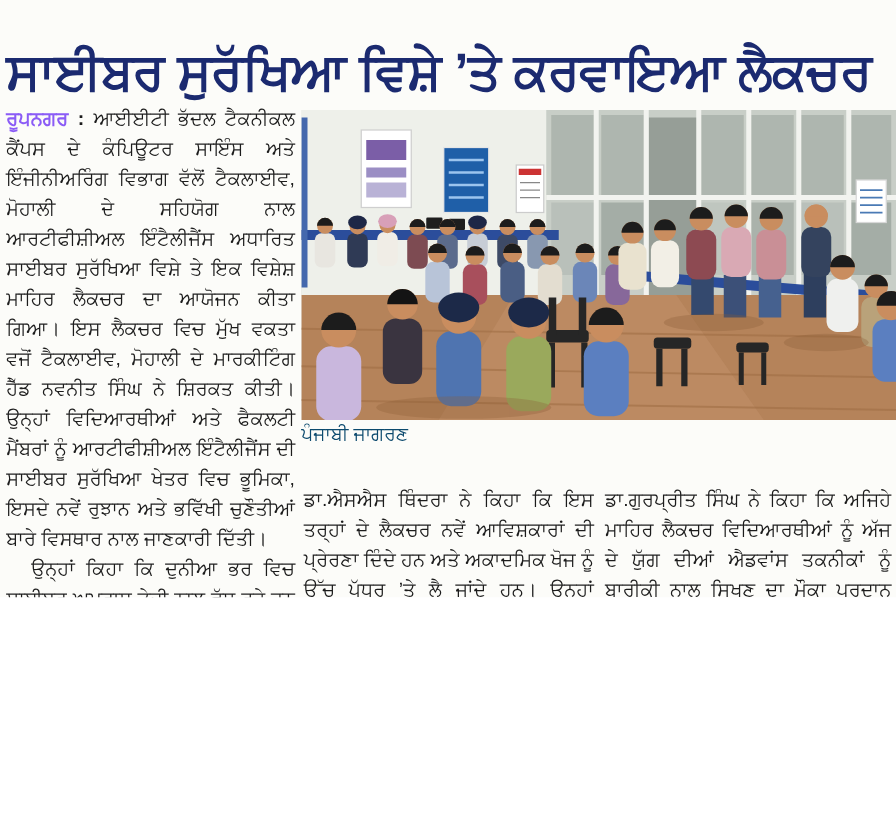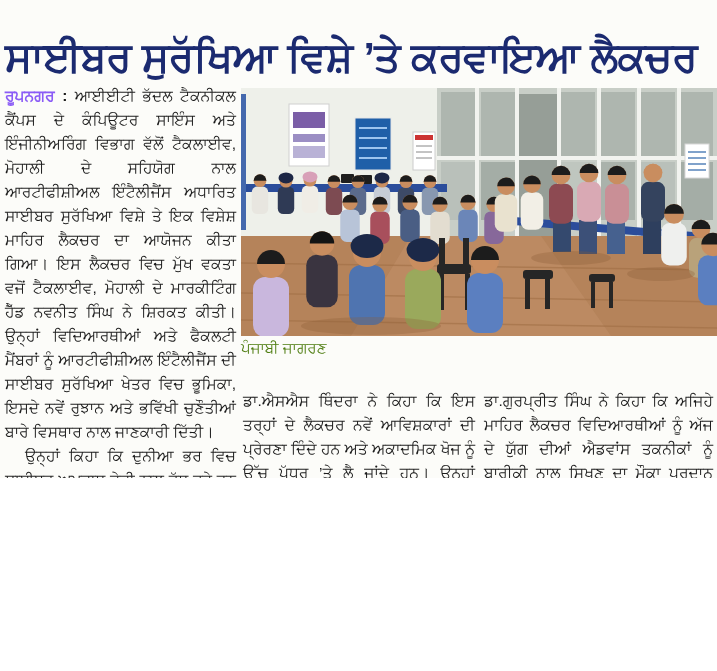--- a/index.html
+++ b/index.html
@@ -26,21 +26,21 @@
   .photo{
     position:absolute;left:241px;top:88px;width:476px;height:248px;
     background:#e3e5e0;overflow:hidden;
   }
   .photo svg{display:block;}
   .caption-row{
     position:absolute;left:241px;top:339px;width:476px;
     display:flex;align-items:flex-end;gap:10px;
   }
   .caption{flex:1;font-weight:bold;font-size:17px;line-height:21.5px;color:#121212;margin:0;text-align:left;}
-  .credit{font-weight:normal;font-size:15px;color:#4d7c0f;white-space:nowrap;padding-bottom:1px;}
+  .credit{font-weight:normal;font-size:15px;color:#0c4a6e;white-space:nowrap;padding-bottom:1px;}
 </style>
 </head>
 <body>
 
 <div class="page">
 
   <h1 class="headline">ਸਾਈਬਰ ਸੁਰੱਖਿਆ ਵਿਸ਼ੇ ’ਤੇ ਕਰਵਾਇਆ ਲੈਕਚਰ</h1>
 
   <div class="col col1">
     <p><span class="dateline">ਰੂਪਨਗਰ</span><span class="dl-sep"> : </span><span>ਆਈਈਟੀ ਭੱਦਲ ਟੈਕਨੀਕਲ ਕੈਂਪਸ ਦੇ ਕੰਪਿਊਟਰ ਸਾਇੰਸ ਅਤੇ ਇੰਜੀਨੀਅਰਿੰਗ ਵਿਭਾਗ ਵੱਲੋਂ ਟੈਕਲਾਈਵ, ਮੋਹਾਲੀ ਦੇ ਸਹਿਯੋਗ ਨਾਲ ਆਰਟੀਫੀਸ਼ੀਅਲ ਇੰਟੈਲੀਜੈਂਸ ਅਧਾਰਿਤ ਸਾਈਬਰ ਸੁਰੱਖਿਆ ਵਿਸ਼ੇ ਤੇ ਇਕ ਵਿਸ਼ੇਸ਼ ਮਾਹਿਰ ਲੈਕਚਰ ਦਾ ਆਯੋਜਨ ਕੀਤਾ ਗਿਆ। ਇਸ ਲੈਕਚਰ ਵਿਚ ਮੁੱਖ ਵਕਤਾ ਵਜੋਂ ਟੈਕਲਾਈਵ, ਮੋਹਾਲੀ ਦੇ ਮਾਰਕੀਟਿੰਗ ਹੈੱਡ ਨਵਨੀਤ ਸਿੰਘ ਨੇ ਸ਼ਿਰਕਤ ਕੀਤੀ। ਉਨ੍ਹਾਂ ਵਿਦਿਆਰਥੀਆਂ ਅਤੇ ਫੈਕਲਟੀ ਮੈਂਬਰਾਂ ਨੂੰ ਆਰਟੀਫੀਸ਼ੀਅਲ ਇੰਟੈਲੀਜੈਂਸ ਦੀ ਸਾਈਬਰ ਸੁਰੱਖਿਆ ਖੇਤਰ ਵਿਚ ਭੂਮਿਕਾ, ਇਸਦੇ ਨਵੇਂ ਰੁਝਾਨ ਅਤੇ ਭਵਿੱਖੀ ਚੁਣੌਤੀਆਂ ਬਾਰੇ ਵਿਸਥਾਰ ਨਾਲ ਜਾਣਕਾਰੀ ਦਿੱਤੀ।</span></p>

